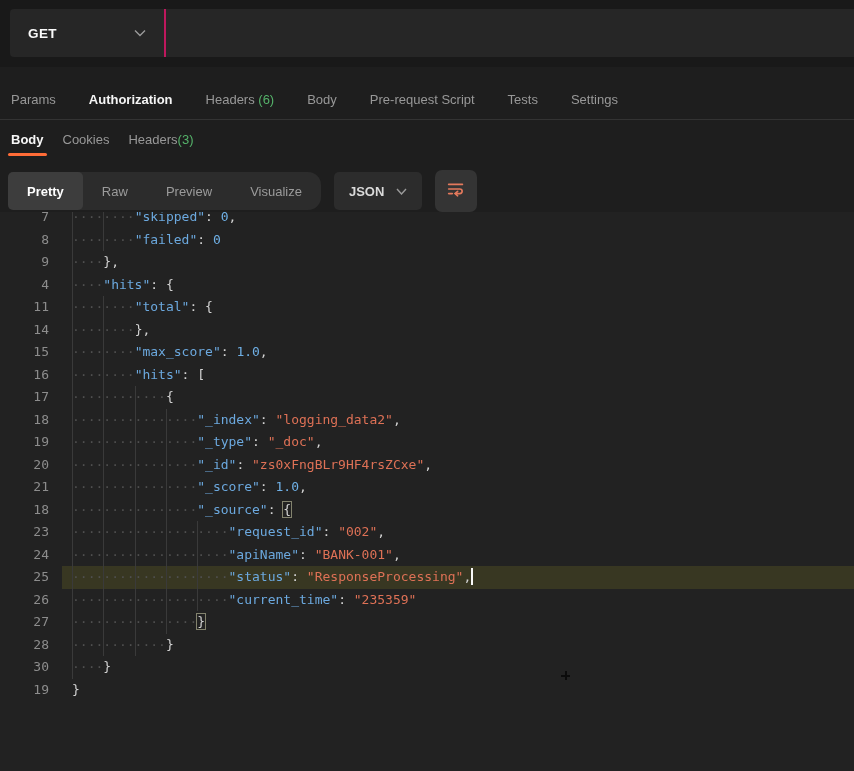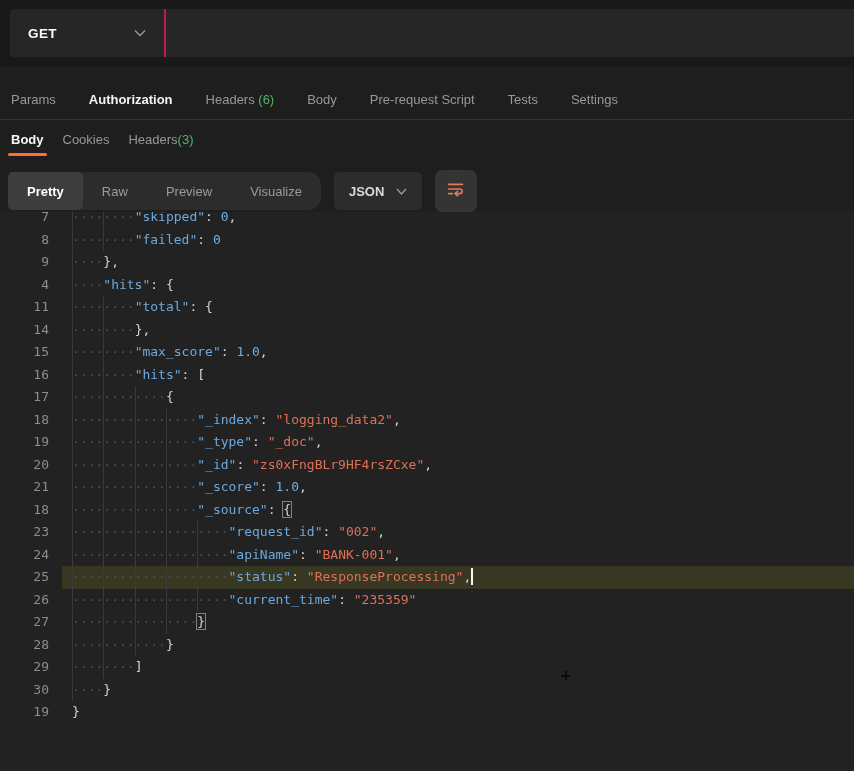--- a/index.html
+++ b/index.html
@@ -207,24 +207,20 @@
         </div>
         <div class="code-line">
           <div class="gutter">27</div>
           <div class="line-content"><i class="guide" style="left: calc(0ch + 10px);"></i><i class="guide" style="left: calc(4ch + 10px);"></i><i class="guide" style="left: calc(8ch + 10px);"></i><i class="guide" style="left: calc(12ch + 10px);"></i><span class="ws">················</span><span class="tok-p boxed">}</span></div>
         </div>
         <div class="code-line">
           <div class="gutter">28</div>
           <div class="line-content"><i class="guide" style="left: calc(0ch + 10px);"></i><i class="guide" style="left: calc(4ch + 10px);"></i><i class="guide" style="left: calc(8ch + 10px);"></i><span class="ws">············</span><span class="tok-p">}</span></div>
         </div>
         <div class="code-line">
-          <div class="gutter">29</div>
-          <div class="line-content"><i class="guide" style="left: calc(0ch + 10px);"></i><i class="guide" style="left: calc(4ch + 10px);"></i><span class="ws">········</span><span class="tok-p">]</span></div>
-        </div>
-        <div class="code-line">
           <div class="gutter">30</div>
           <div class="line-content"><i class="guide" style="left: calc(0ch + 10px);"></i><span class="ws">····</span><span class="tok-p">}</span></div>
         </div>
         <div class="code-line">
           <div class="gutter">19</div>
           <div class="line-content"><span class="tok-p">}</span></div>
         </div>
       </div>
     <div class="mouse-cross">
         <i class="h"></i>

